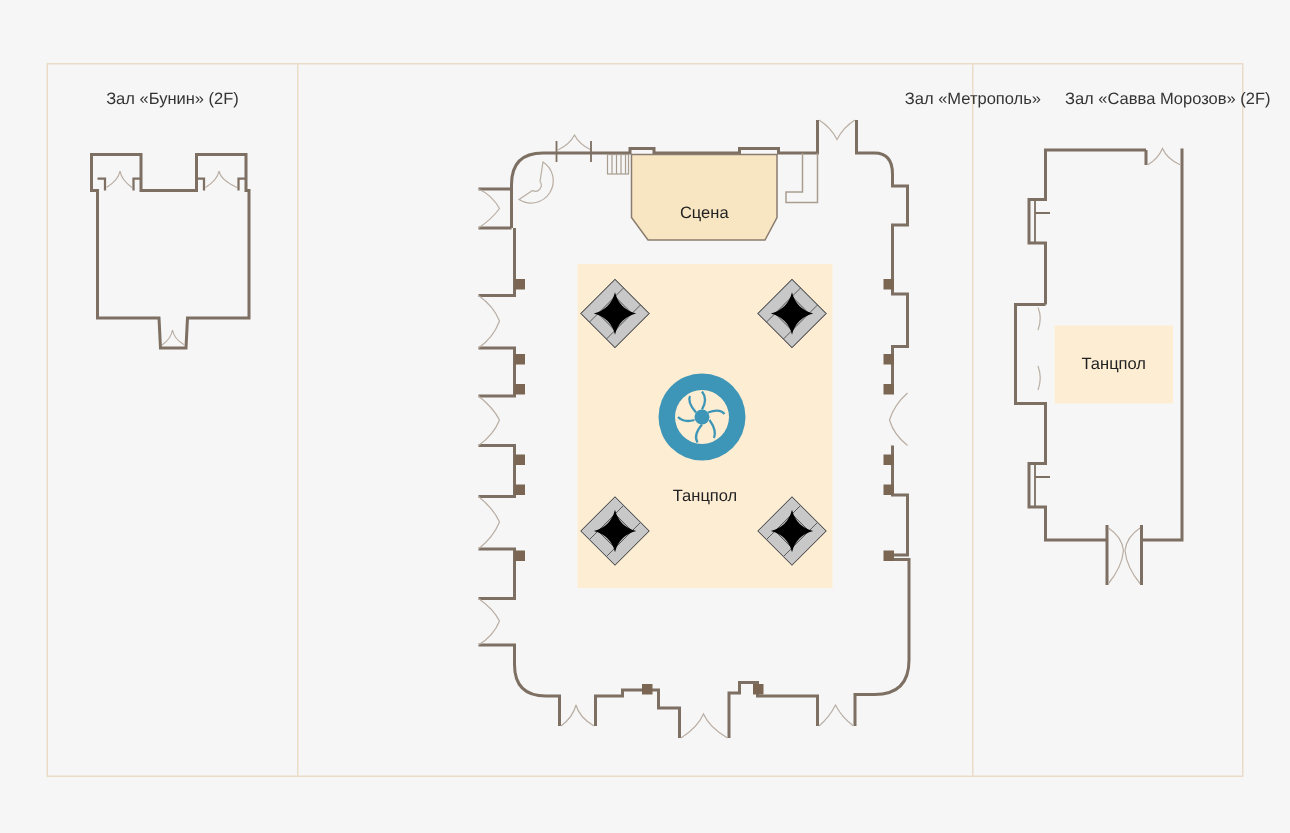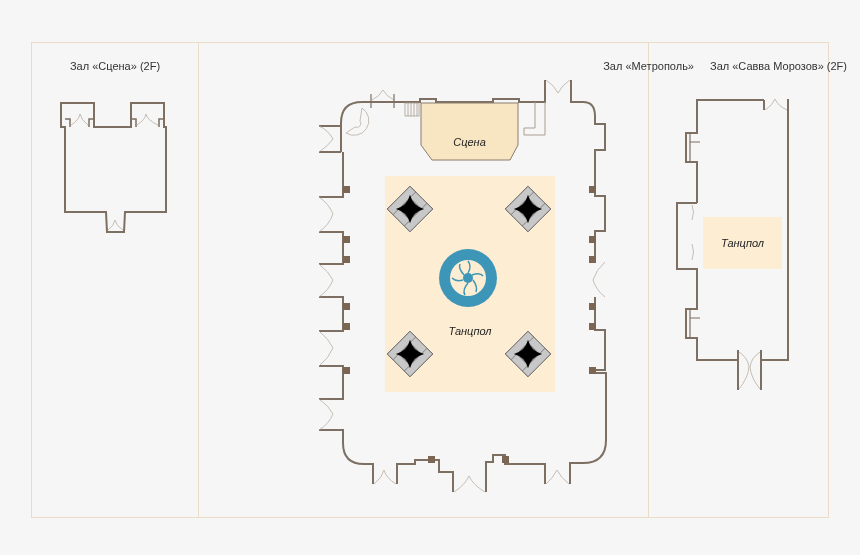--- a/index.html
+++ b/index.html
@@ -1,29 +1,29 @@
 <!DOCTYPE html>
 <html><head>
 <meta charset="utf-8">
 <style>
   html, body { margin:0; padding:0; }
   body { width:860px; height:555px; background:#f6f6f6; position:relative; overflow:hidden; font-family:"Liberation Sans", sans-serif; }
   .panel { position:absolute; top:42px; height:476px; border:1px solid #eadcc7; background:#f6f6f6; box-sizing:border-box; }
   .title { position:absolute; top:60px; font-size:11px; color:#333; text-align:center; white-space:nowrap; }
   svg { position:absolute; left:0; top:0; }
-  .lbl { position:absolute; font-size:11px; color:#222; text-align:center;font-style:italic; }
+  .lbl { position:absolute; font-size:11px; color:#222; text-align:center; }
 </style>
 </head>
 <body>
 
 <div class="panel" style="left:31px; width:168px;"></div>
 <div class="panel" style="left:198px; width:451px;"></div>
 <div class="panel" style="left:648px; width:181px;"></div>
 
-<div class="title" style="left:31px; width:168px;">Зал «Сцена» (2F)</div>
+<div class="title" style="left:31px; width:168px;">Зал «Бунин» (2F)</div>
 <div class="title" style="left:198px; width:560px; margin-left:-56px; width:560px; left:190px;text-align:right;">Зал «Метрополь»</div>
 <div class="title" style="left:648px; width:181px;padding-left:40px;">Зал «Савва Морозов» (2F)</div>
 
 <svg width="860" height="555" viewBox="0 0 860 555">
 
   <g fill="none" stroke="#7d6f62" stroke-width="2">
     <path d="M65,212 L65,127 L61,127 L61,103 L94,103 L94,127 L131,127 L131,103 L164,103 L164,127 L166,127 L166,212 L125,212 L124,232 L107,232 L106,212 Z"></path>
     <path d="M65,119 L70,119 L70,127 M89,127 L89,119 L94,119" stroke-width="1.5"></path>
     <path d="M131,119 L136,119 L136,127 M159,127 L159,119 L164,119" stroke-width="1.5"></path>
   </g>

